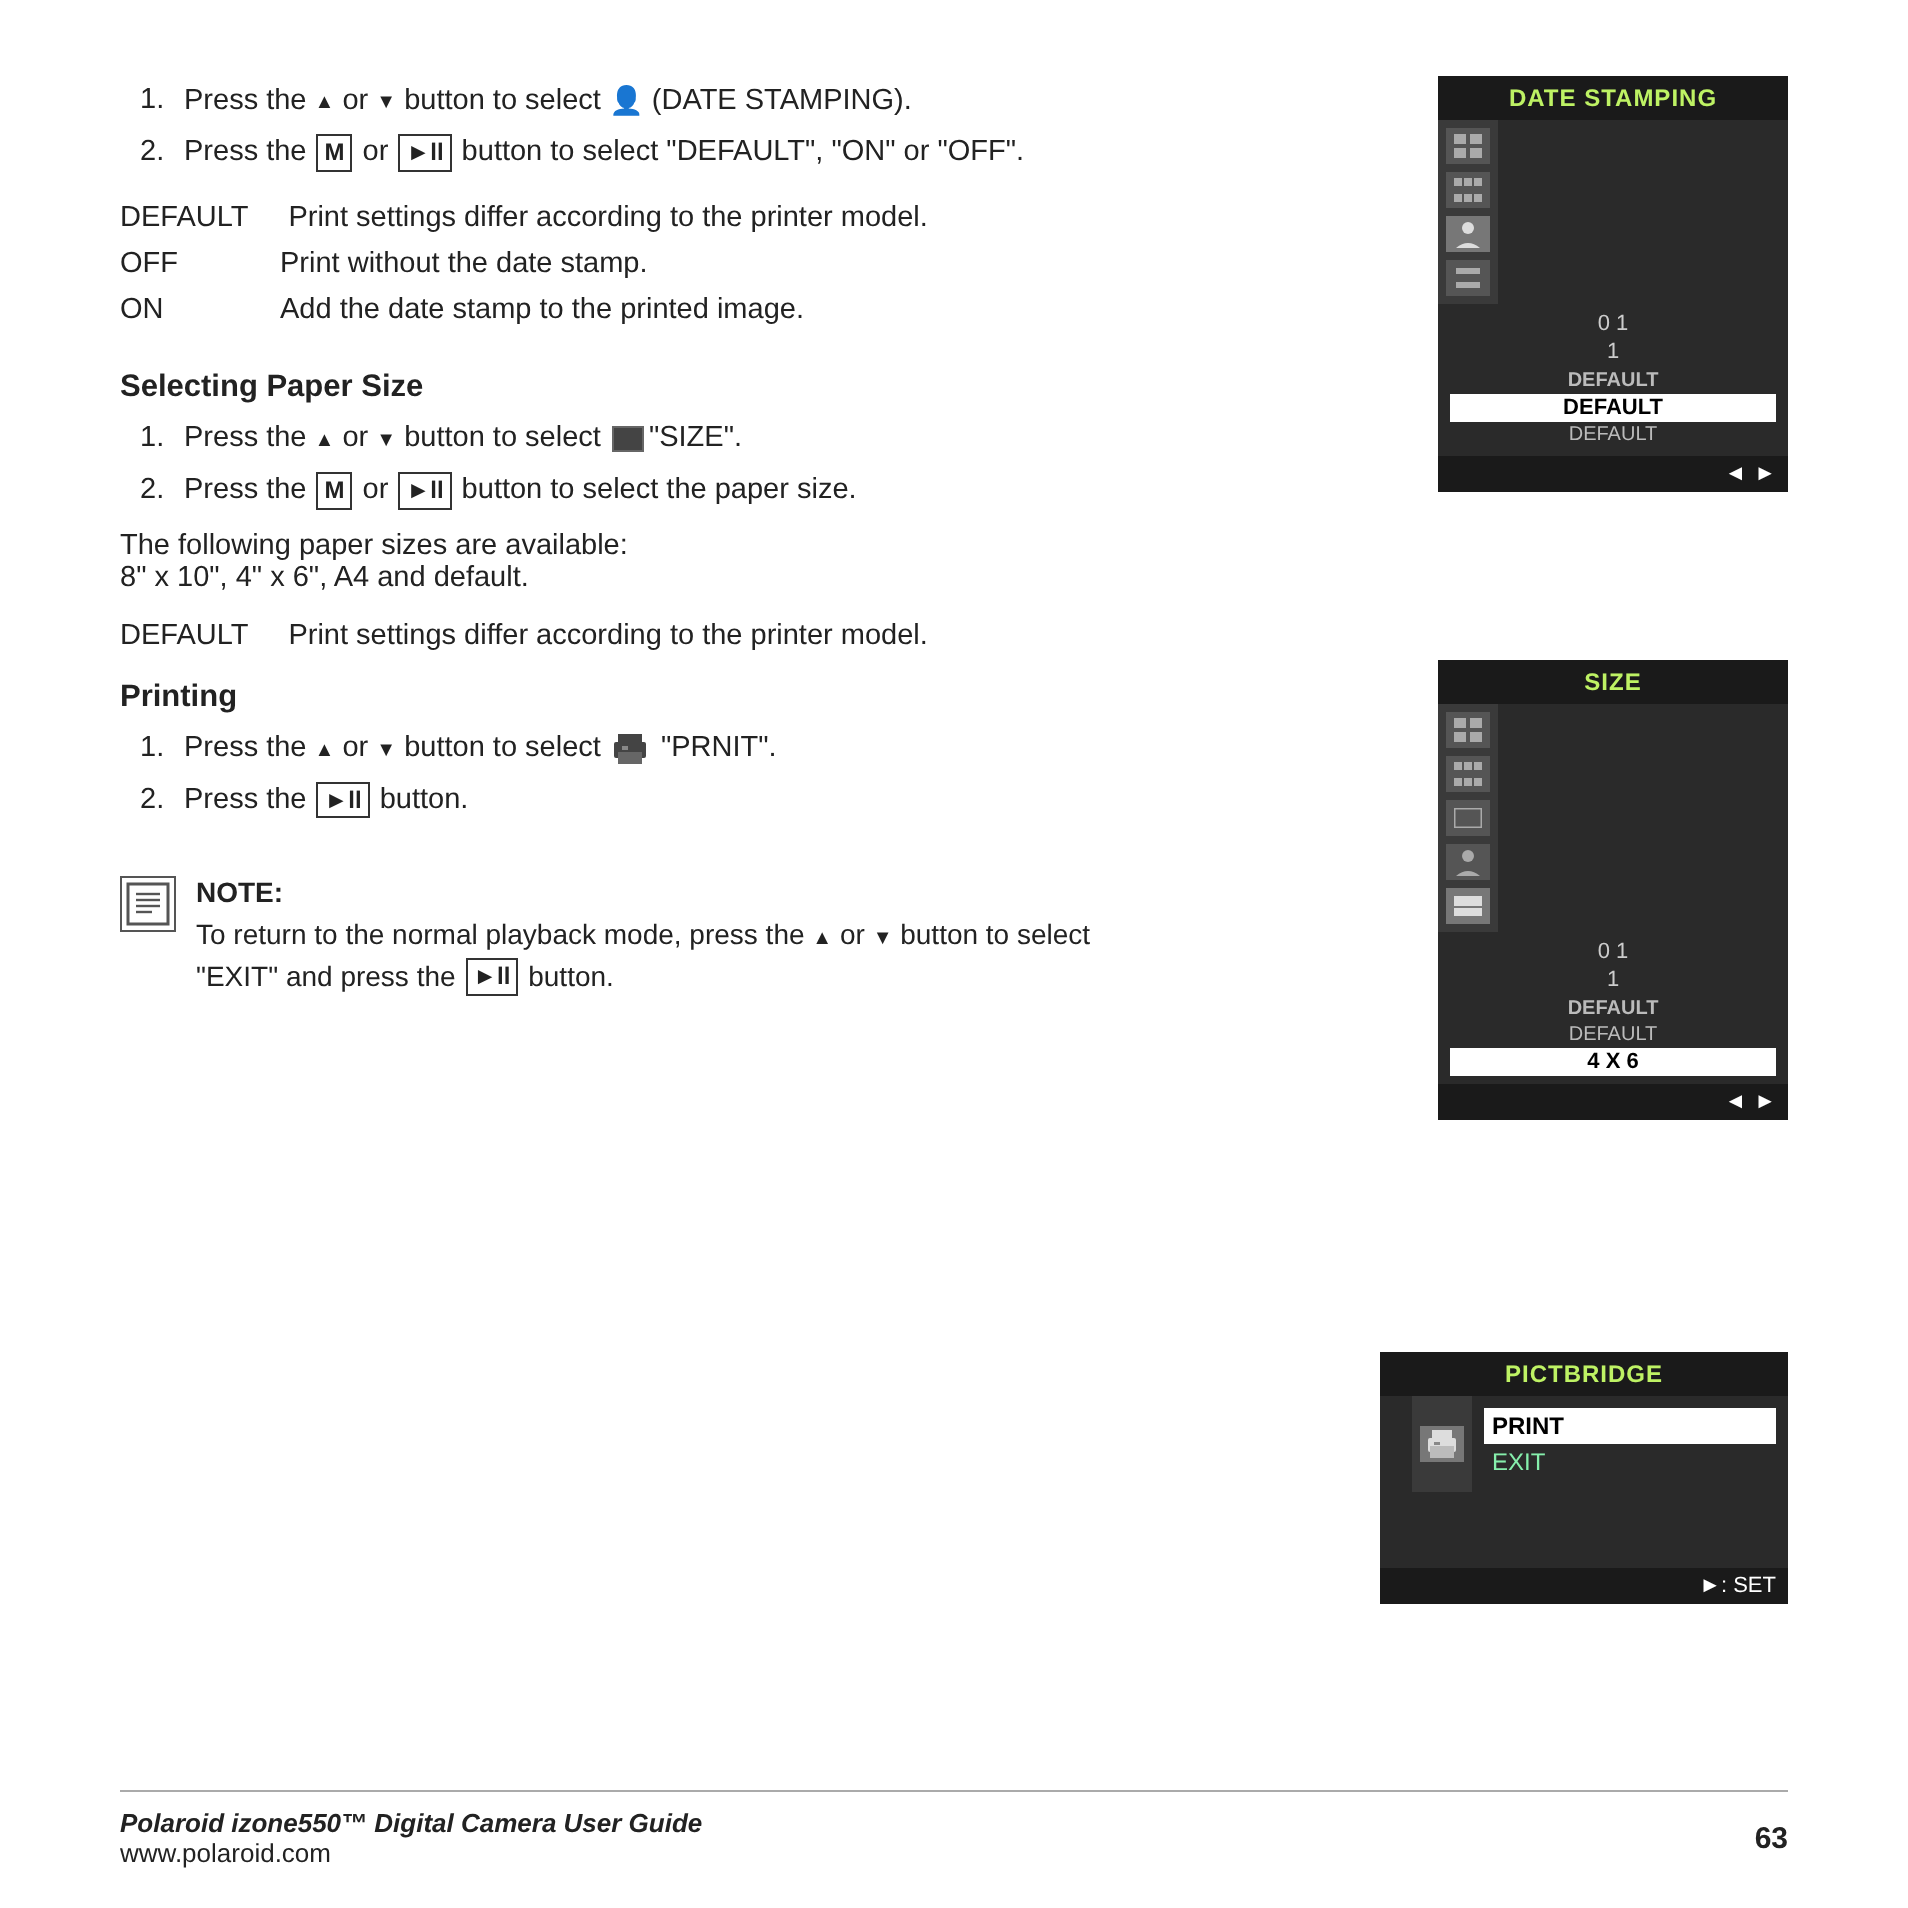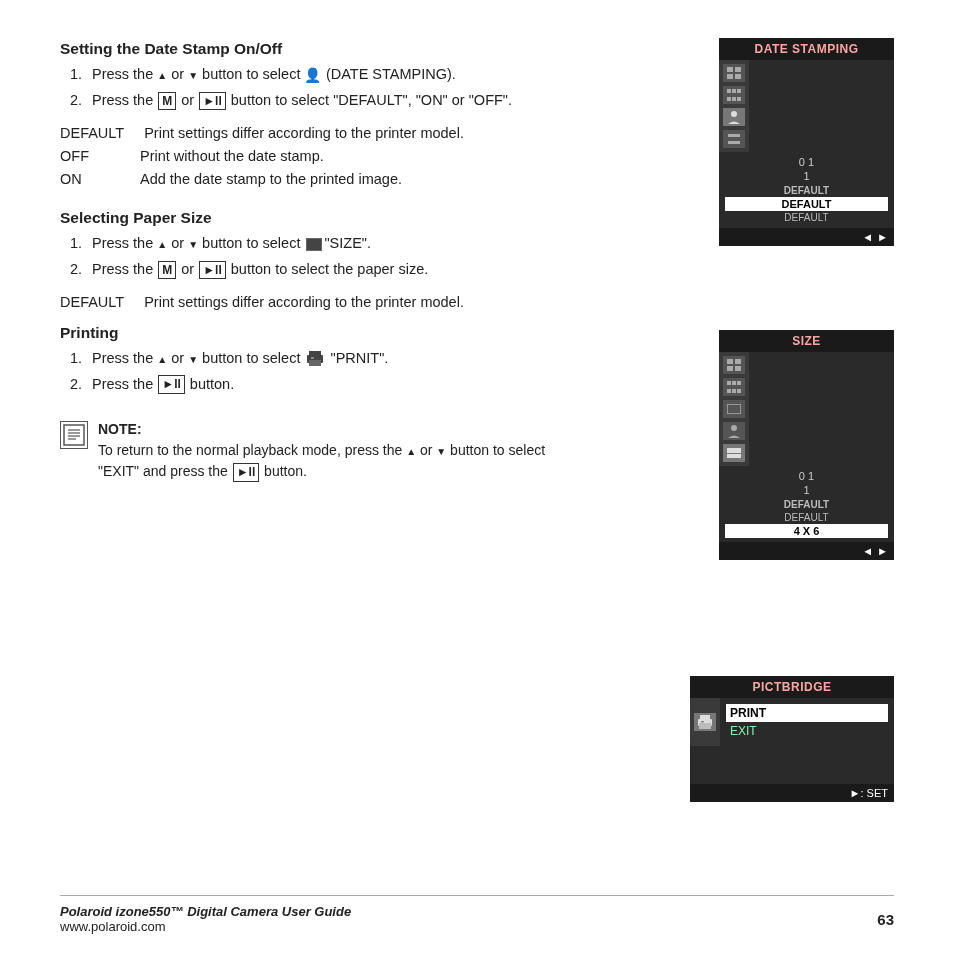--- a/index.html
+++ b/index.html
@@ -103,21 +103,21 @@
     }
 
     
     .cam-panel {
       background: #2a2a2a;
       color: #fff;
       font-size: 12px;
     }
     .cam-panel-header {
       background: #1a1a1a;
-      color: #fca5a5;
+      color: #bef264;
       font-weight: bold;
       font-size: 12px;
       text-align: center;
       padding: 4px 6px;
       letter-spacing: 0.5px;
     }
     .cam-panel-body {
       display: flex;
       flex-direction: column;
     }
@@ -241,20 +241,21 @@
       color: #86efac;
       padding: 2px 4px;
     }
     .pict-item.selected {
       background: #fff;
       color: #000;
       font-weight: bold;
     }
     .pict-panel-body {
       display: flex;
+      padding-left: 16px;
     }
     .pict-icons-col {
       width: 30px;
       background: #3a3a3a;
       display: flex;
       flex-direction: column;
       align-items: center;
       justify-content: center;
       padding: 6px 0;
     }
@@ -263,21 +264,20 @@
     }
   </style>
 </head>
 <body>
 
 <div class="page">
 
   <div class="content-area">
 
     <div>
-      <div class="section-heading">Setting the Date Stamp On/Off</div>
       <div class="steps">
         <div class="step">
           <span class="step-num">1.</span>
           <span class="step-text">
             Press the <span class="tri-up"></span> or <span class="tri-down"></span> button to select <span style="font-size:14px; vertical-align:middle;">👤</span> (DATE STAMPING).
           </span>
         </div>
         <div class="step">
           <span class="step-num">2.</span>
           <span class="step-text">
@@ -312,20 +312,24 @@
           </span>
         </div>
         <div class="step">
           <span class="step-num">2.</span>
           <span class="step-text">
             Press the <span class="icon-box">M</span> or <span class="icon-box">►ll</span> button to select the paper size.
           </span>
         </div>
       </div>
 
+      <div style="margin-bottom:4px; font-size:14.5px;">
+        <span>The following paper sizes are available:</span><br>
+        <span>8" x 10", 4" x 6", A4 and default.</span>
+      </div>
 
       <div style="margin-top:10px; margin-bottom: 6px;">
         <div class="def-row">
           <span class="def-term">DEFAULT</span>
           <span class="def-desc">Print settings differ according to the printer model.</span>
         </div>
       </div>
     </div>
 
     <div style="margin-top:4px;">

